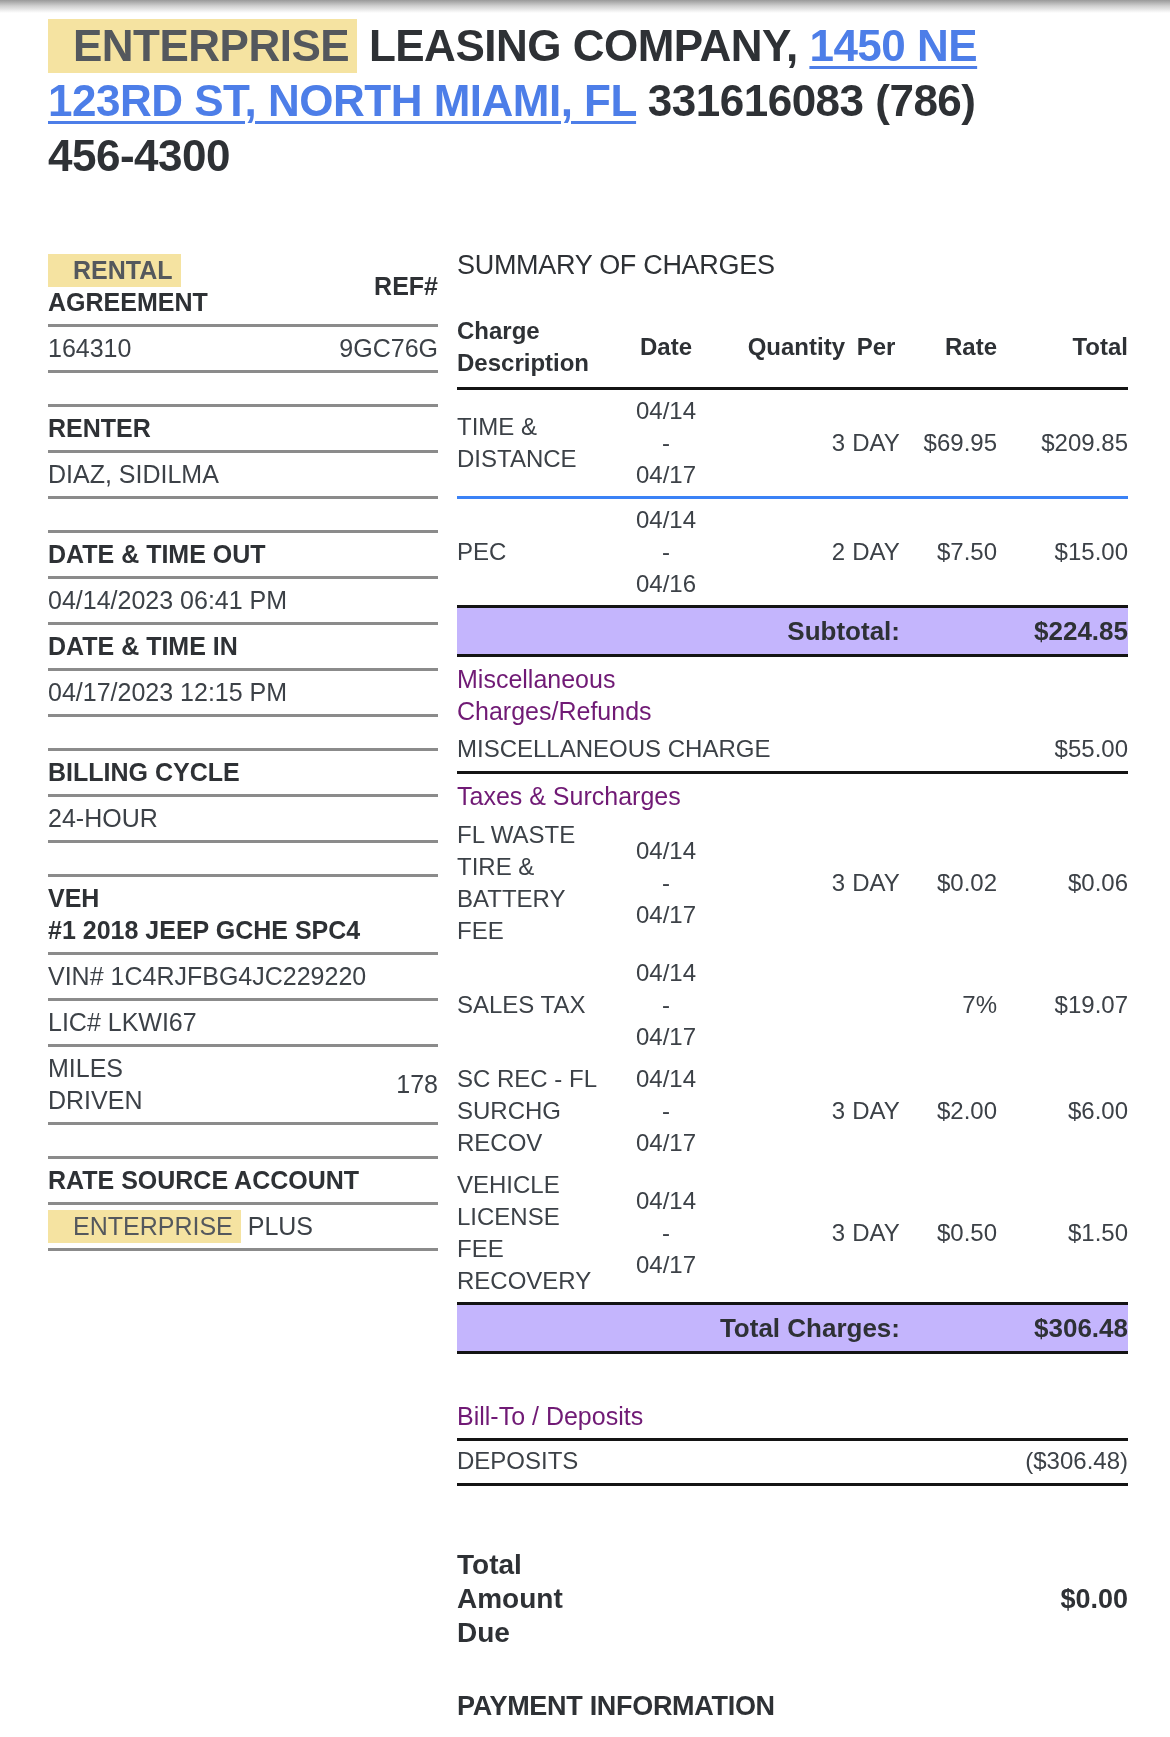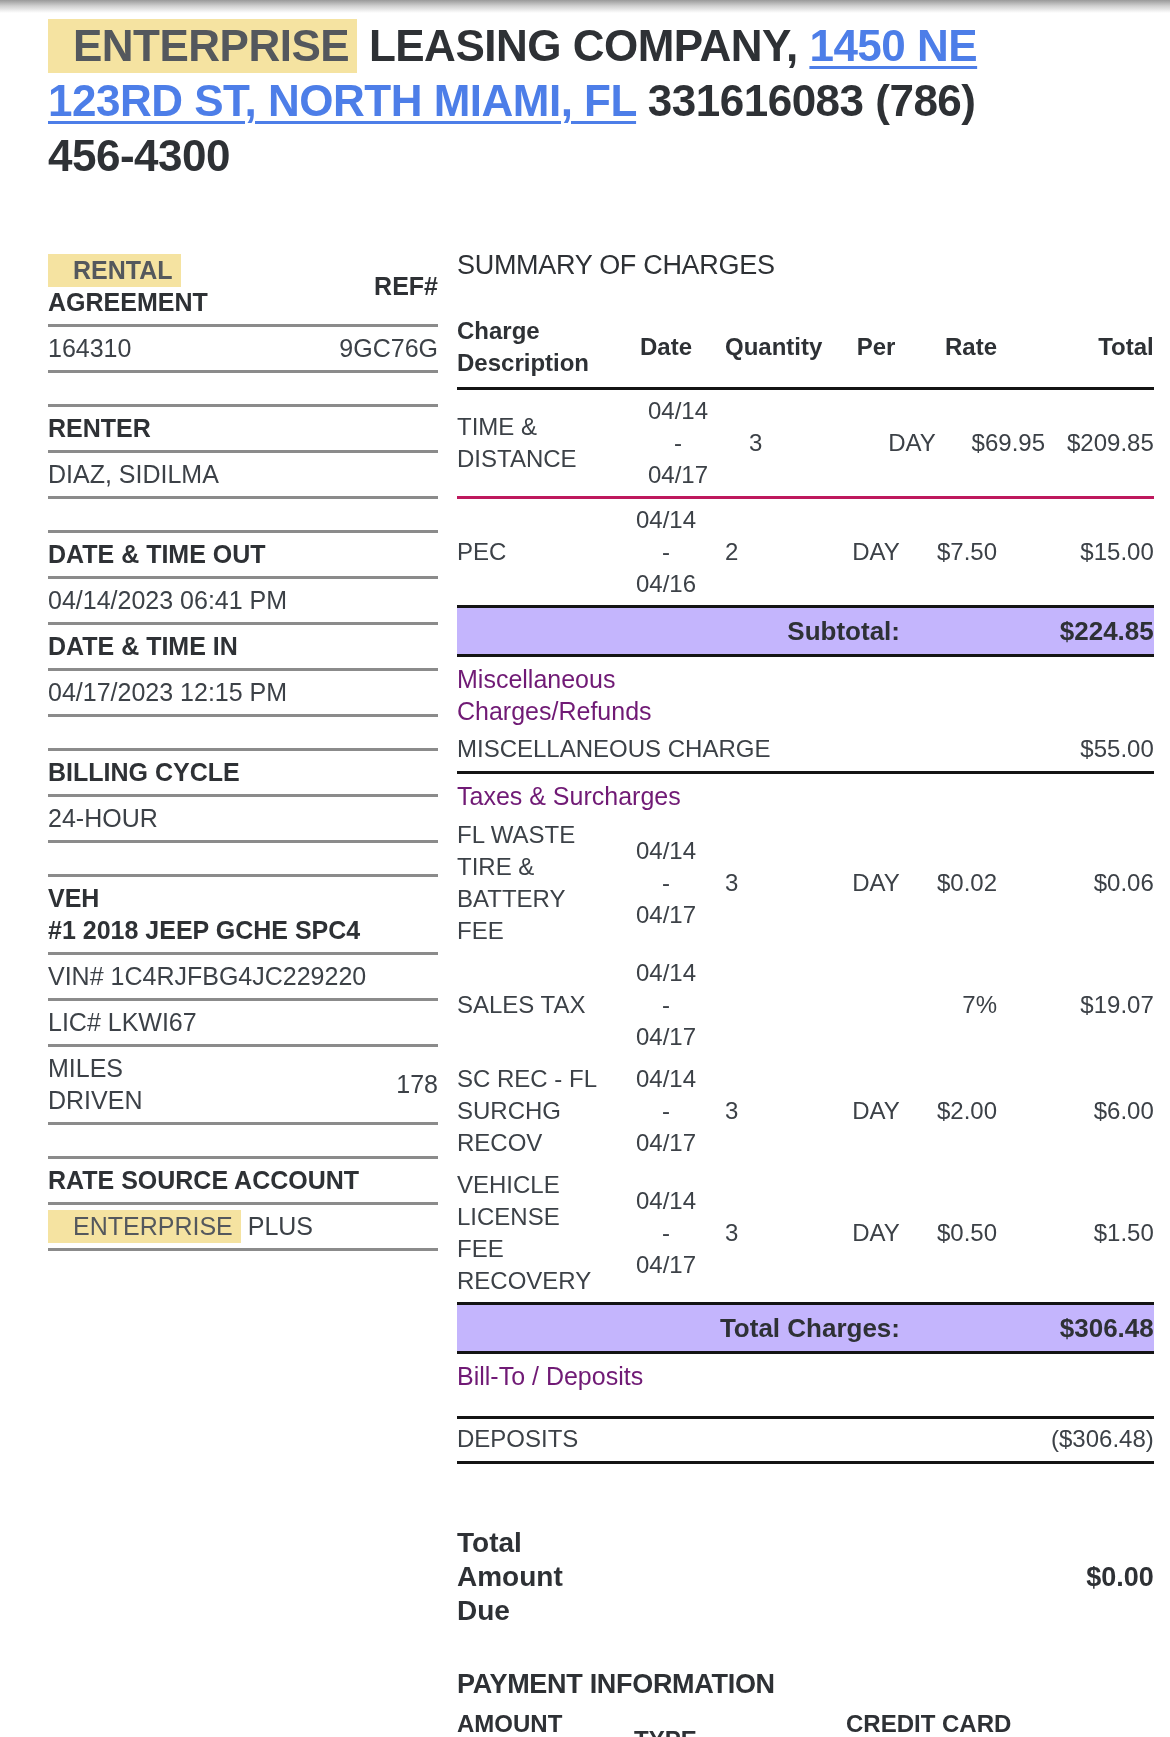--- a/index.html
+++ b/index.html
@@ -30,33 +30,33 @@
   .c1n{flex:0 0 150px;}
   .narrow{display:block;max-width:218px;}
   .pre{white-space:pre-line;}
   .miles-val{margin-left:26px;}
 
   
   .rtitle{font-size:27px;font-weight:400;margin:0 0 30px 0;letter-spacing:-0.3px;}
   .crow{display:grid;grid-template-columns:150px 118px 120px 62px 100px 1fr;
         align-items:center;padding:5px 0;color:#3c4147;}
   .crow.chead{font-weight:700;color:#2e3135;border-bottom:3px solid #141414;padding:4px 0 8px 0;}
-  .crow.bb{border-bottom:3px solid #be185d;gap:12px;}
+  .crow.bb{border-bottom:3px solid #3b82f6;}
   .cdate{text-align:center;white-space:pre-line;}
-  .cqty{text-align:left;}
+  .cqty{text-align:right;}
   .cper{text-align:center;}
   .crate{text-align:right;padding-right:10px;}
   .ctotal{text-align:right;}
   .band{display:flex;align-items:center;background:#c4b5fd;border-top:3px solid #141414;
         border-bottom:3px solid #141414;padding:7px 0;font-weight:700;font-size:26px;color:#2e3135;}
   .band-label{flex:0 0 443px;text-align:right;}
   .band-value{flex:1;text-align:right;}
   .sechead{font-weight:400;color:#701a75;font-size:25px;padding:6px 0 2px 0;}
   .sechead.narrow2{max-width:240px;}
-  .sechead.bt{border-bottom:3px solid #141414;padding-bottom:24px;}
+  .sechead.bt{border-bottom:3px solid #141414;padding-bottom:6px;margin-top:40px;}
   .mrow{display:flex;justify-content:space-between;align-items:center;padding:4px 0 6px 0;color:#3c4147;}
   .mrow.bb2{border-bottom:3px solid #141414;}
   .due{display:flex;align-items:center;margin-top:62px;}
   .due-label{flex:0 0 120px;font-weight:700;font-size:28px;line-height:34px;}
   .due-value{flex:1;text-align:right;font-weight:700;font-size:27px;}
   .ptitle{font-size:27px;font-weight:700;margin:40px 0 4px 0;letter-spacing:-0.3px;}
   .pgrid{display:grid;grid-template-columns:150px 185px 1fr;column-gap:27px;align-items:center;}
   .pgrid.phead{font-weight:700;color:#2e3135;padding:4px 0;}
   .pcap{max-width:220px;}
 </style>

